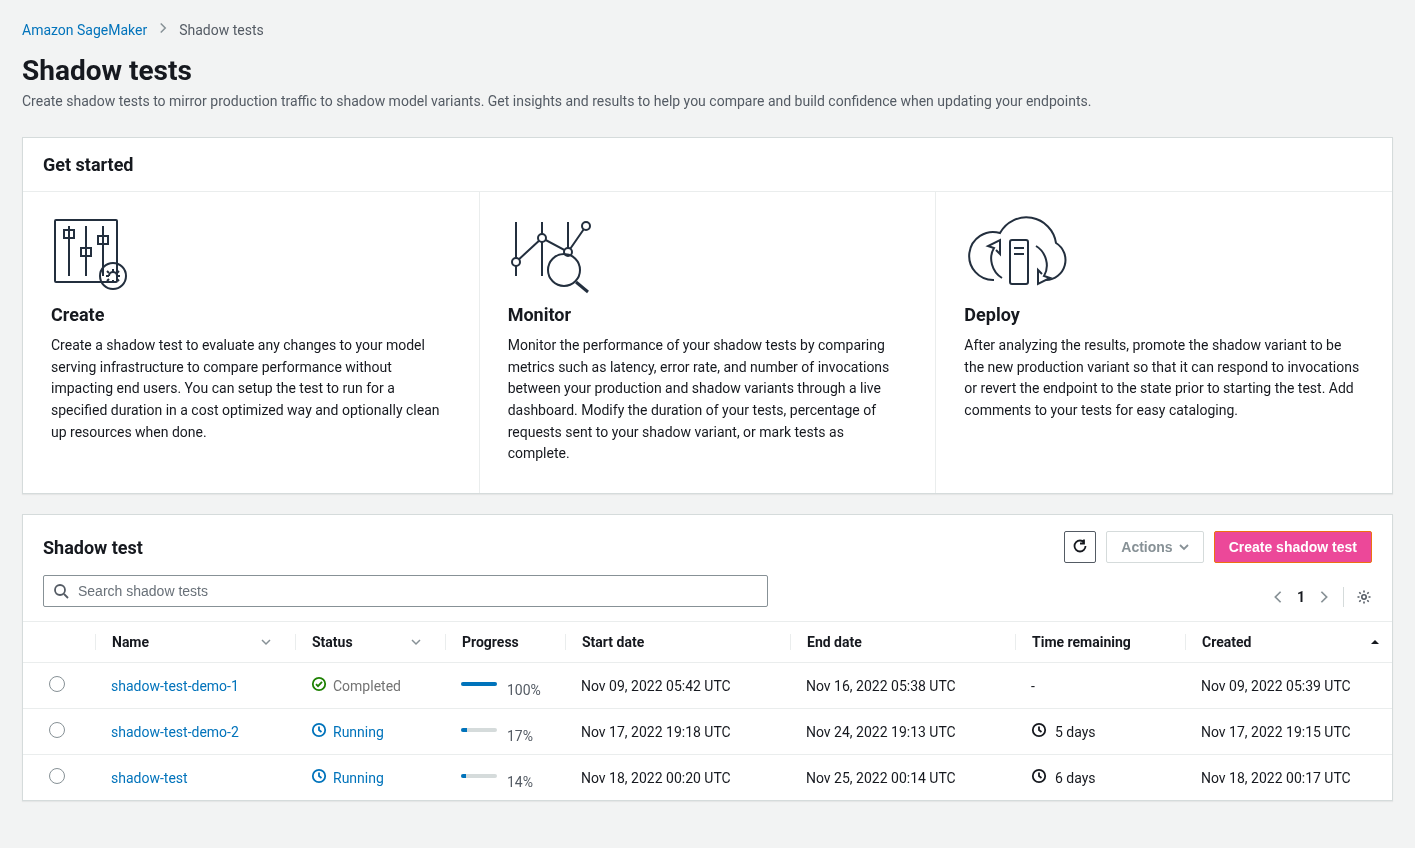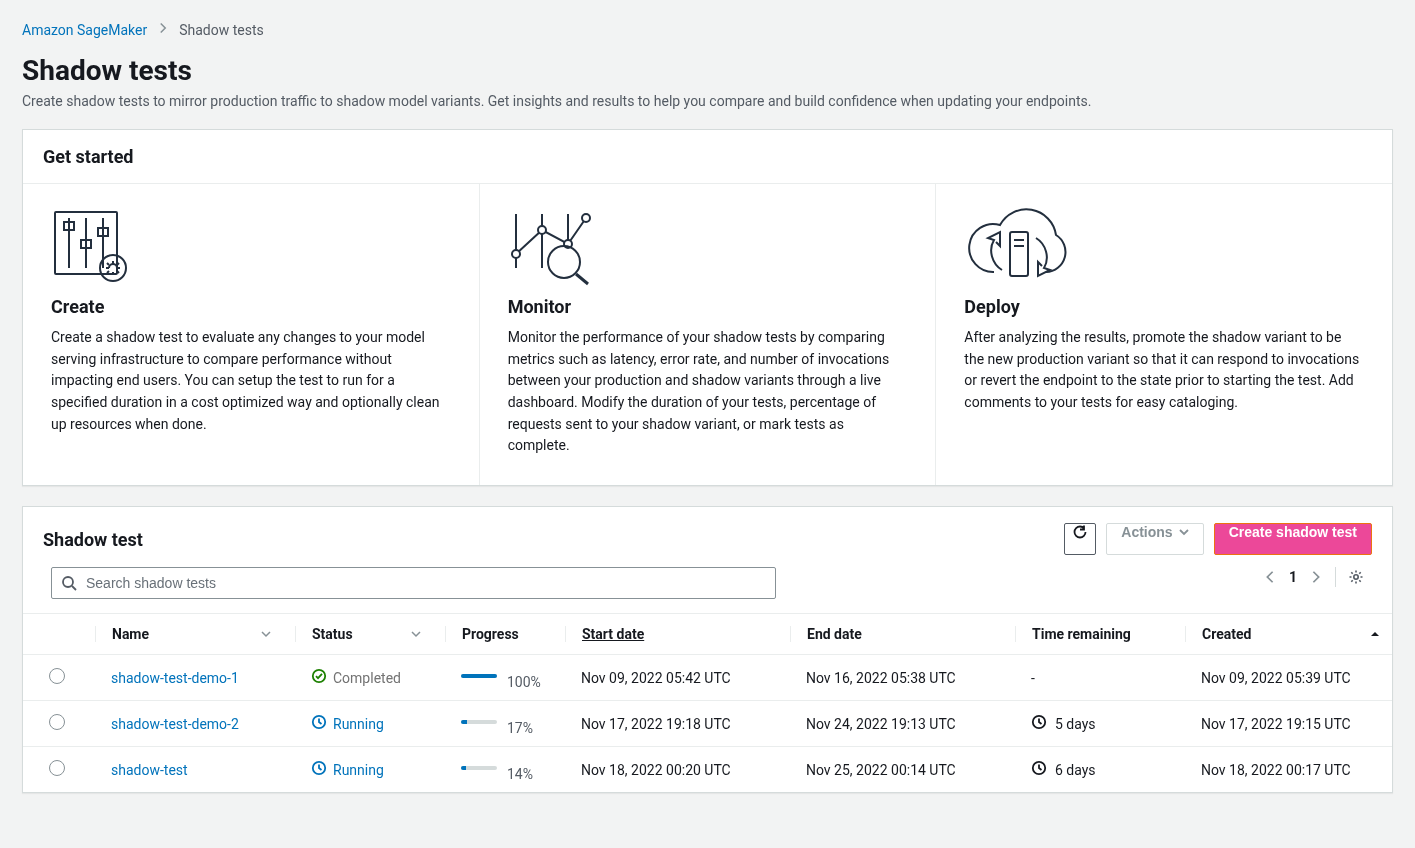--- a/index.html
+++ b/index.html
@@ -12,45 +12,45 @@
     width: 1415px;
   }
   a { color: #0273bb; text-decoration: none; }
 
   
   .breadcrumb { display: flex; align-items: flex-start; gap: 10px; padding: 14px 0 8px; font-size: 14px; }
   .breadcrumb .sep svg { width: 12px; height: 12px; }
   .breadcrumb .cur { color: #545b64; }
 
   h1.title { font-size: 28px; font-weight: 700; margin: 8px 0 6px; }
-  .subtitle { color: #545b64; font-size: 14px; margin-bottom: 20px; }
+  .subtitle { color: #545b64; font-size: 14px; margin-bottom: 28px; }
 
   
   .panel { background: #fff; border: 1px solid #d5dbdb; box-shadow: 0 1px 1px rgba(0,0,0,.05); margin-bottom: 20px; }
   .panel-header { padding: 16px 20px; border-bottom: 1px solid #eaeded; display:flex; align-items:center; justify-content:space-between; }
   .panel-header h2 { font-size: 18px; font-weight: 700; }
 
   
   .cards { display: flex; }
   .card { flex: 1; padding: 24px 28px 28px; }
   .card + .card { border-left: 1px solid #eaeded; }
   .card h3 { font-size: 18px; font-weight: 700; margin: 8px 0 10px; }
   .card p { color: #16191f; line-height: 1.55; }
   .card-icon { height: 80px; display:flex; align-items:flex-start; }
   .card-icon svg { stroke: #232f3e; fill: none; stroke-width: 2; }
 
   
   .controls { display:flex; gap:10px; align-items:center; }
-  .btn { display:inline-flex; align-items:flex-start; gap:6px; height:32px; padding:0 14px; border:1px solid #545b64; background:#fff; border-radius:2px; font-weight:700; font-size:14px; cursor:pointer; color:#545b64; }
+  .btn { display:inline-flex; align-items:center; gap:6px; height:32px; padding:0 14px; border:1px solid #545b64; background:#fff; border-radius:2px; font-weight:700; font-size:14px; cursor:pointer; color:#545b64; }
   .btn.icon-only { width:32px; padding:0; justify-content:center; }
   .btn.disabled { color:#879196; border-color:#d5dbdb; cursor:default; }
   .btn.primary { background:#ec4899; border-color:#ec7211; color:#fff; }
 
   
-  .search-row { display:flex; justify-content:space-between; align-items:flex-start; padding: 0 28px 14px; }
+  .search-row { display:flex; justify-content:space-between; align-items:flex-end; padding: 0 20px 14px; }
   .search-wrap { position:relative; width: 725px; }
   .search-wrap input { width:100%; height:32px; padding: 6px 10px 6px 34px; border:1px solid #879196; border-radius:2px; font-size:14px; }
   .search-wrap input::placeholder { color:#687078; }
   .search-wrap .ico { position:absolute; left:10px; top:8px; color:#545b64; }
   .pager { display:flex; align-items:center; gap:12px; color:#545b64; }
   .pager .pn { color:#16191f; font-weight:700; }
   .pager .sep-v { width:1px; height:20px; background:#d5dbdb; }
 
   
   table.data { width:100%; border-collapse:collapse; }
@@ -227,21 +227,21 @@
               <span class="sort-caret"><svg viewBox="0 0 10 10">
                   <path d="M1 3l4 4 4-4" fill="none" stroke="#879196" stroke-width="1.5"></path>
                 </svg></span>
             </div>
           </th>
         <th style="width:120px;">
             <div class="th-inner">
               <span>Progress</span>
             </div>
           </th>
-        <th style="width:225px;text-decoration:underline;">
+        <th style="width:225px;">
             <div class="th-inner">
               <span>Start date</span>
             </div>
           </th>
         <th style="width:225px;">
             <div class="th-inner">
               <span>End date</span>
             </div>
           </th>
         <th style="width:170px;">

